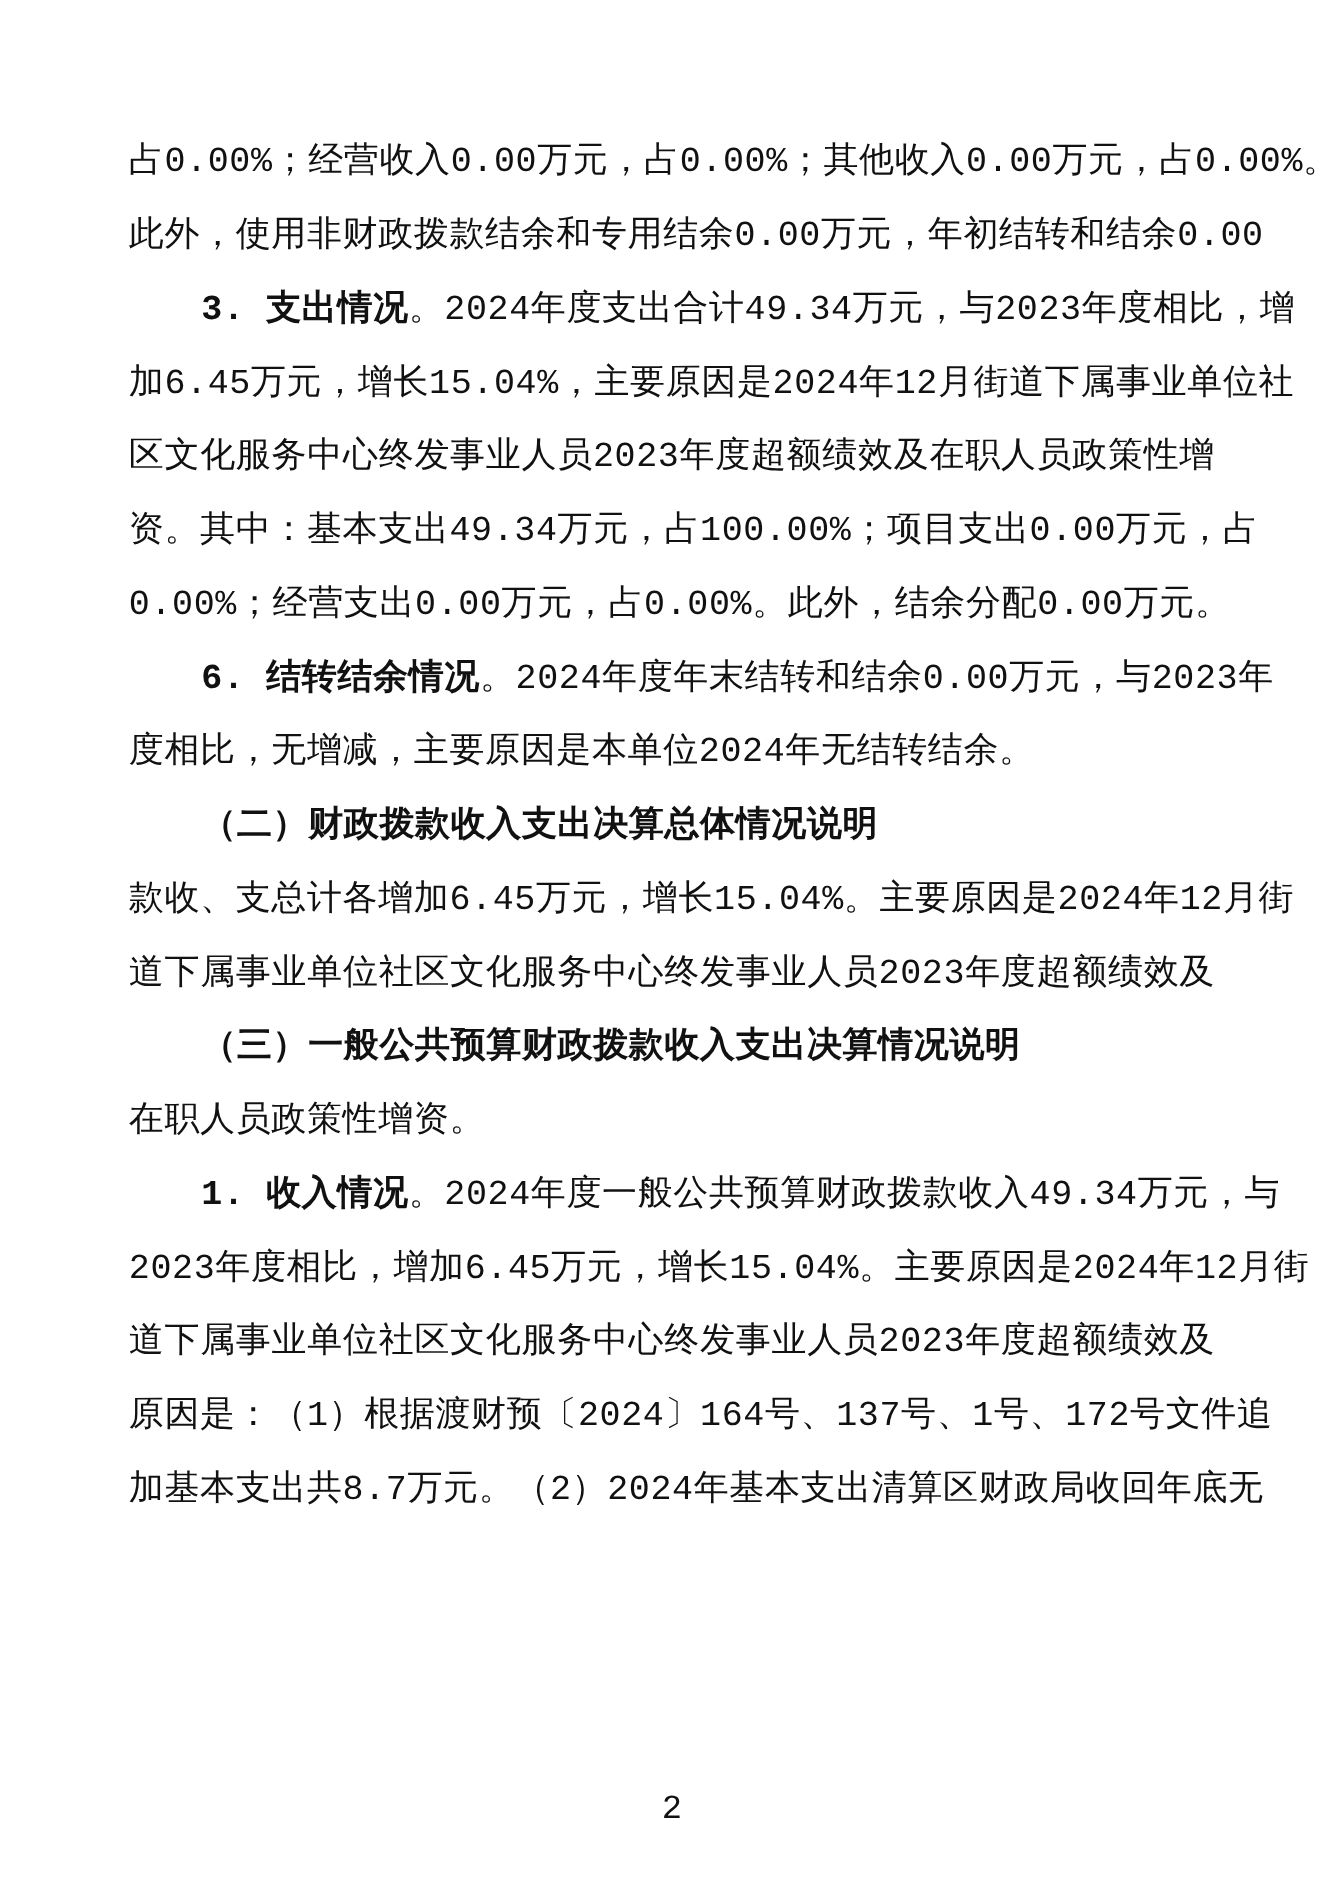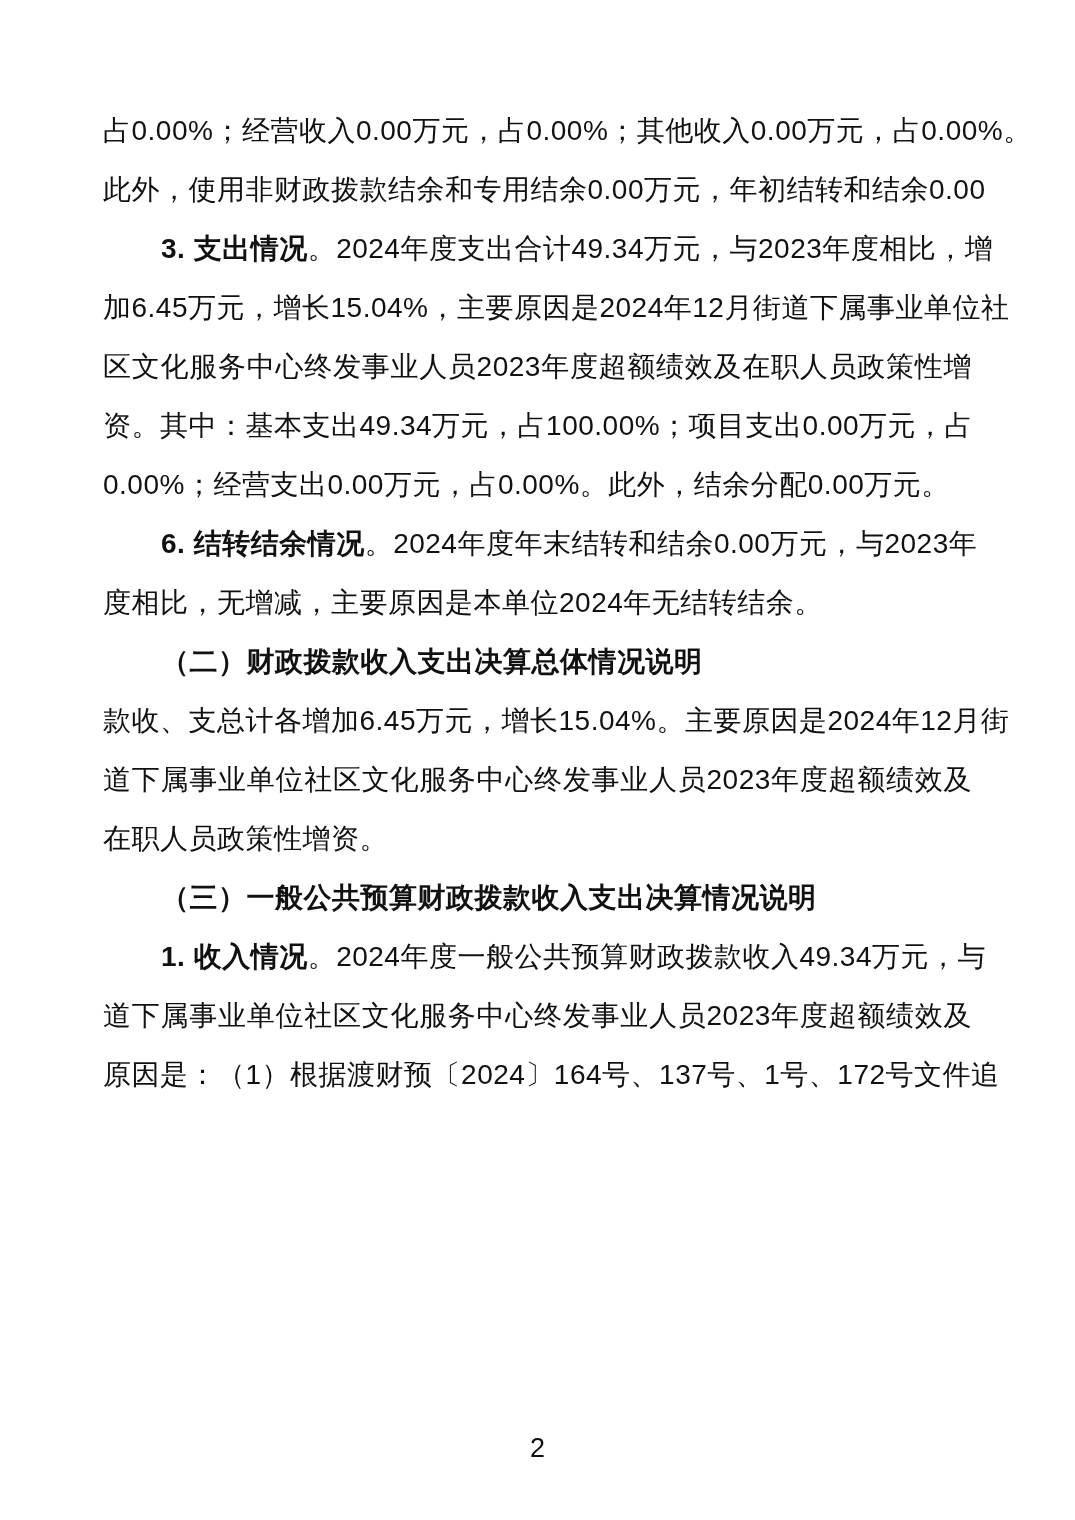--- a/index.html
+++ b/index.html
@@ -6,21 +6,21 @@
     margin: 0;
     padding: 0;
     background: #ffffff;
   }
   .page {
     position: relative;
     width: 1075px;
     height: 1520px;
     background: #ffffff;
     overflow: hidden;
-    font-family: Liberation Sans, sans-serif;
+    font-family: Liberation Mono, monospace;
     color: #111111;
   }
   .doc-body {
     position: absolute;
     left: 103px;
     top: 101px;
     width: 869px;
   }
   .line {
     font-size: 28px;
@@ -62,20 +62,22 @@
       <div class="line indent"><span class="run bold">3. 支出情况</span><span class="run">。2024年度支出合计49.34万元，与2023年度相比，增</span></div>
       <div class="line"><span class="run">加6.45万元，增长15.04%，主要原因是2024年12月街道下属事业单位社</span></div>
       <div class="line"><span class="run">区文化服务中心终发事业人员2023年度超额绩效及在职人员政策性增</span></div>
       <div class="line"><span class="run">资。其中：基本支出49.34万元，占100.00%；项目支出0.00万元，占</span></div>
       <div class="line last"><span class="run">0.00%；经营支出0.00万元，占0.00%。此外，结余分配0.00万元。</span></div>
       <div class="line indent"><span class="run bold">6. 结转结余情况</span><span class="run">。2024年度年末结转和结余0.00万元，与2023年</span></div>
       <div class="line last"><span class="run">度相比，无增减，主要原因是本单位2024年无结转结余。</span></div>
       <div class="line indent last"><span class="run bold">（二）财政拨款收入支出决算总体情况说明</span></div>
       <div class="line"><span class="run">款收、支总计各增加6.45万元，增长15.04%。主要原因是2024年12月街</span></div>
       <div class="line"><span class="run">道下属事业单位社区文化服务中心终发事业人员2023年度超额绩效及</span></div>
+      <div class="line indent last"><span class="run bold">（三）一般公共预算财政拨款收入支出决算情况说明</span></div>
       <div class="line last"><span class="run">在职人员政策性增资。</span></div>
-      <div class="line indent last"><span class="run bold">（三）一般公共预算财政拨款收入支出决算情况说明</span></div>
       <div class="line indent"><span class="run bold">1. 收入情况</span><span class="run">。2024年度一般公共预算财政拨款收入49.34万元，与</span></div>
+      <div class="line"><span class="run">2023年度相比，增加6.45万元，增长15.04%。主要原因是2024年12月街</span></div>
       <div class="line"><span class="run">道下属事业单位社区文化服务中心终发事业人员2023年度超额绩效及</span></div>
       <div class="line"><span class="run">原因是：（1）根据渡财预〔2024〕164号、137号、1号、172号文件追</span></div>
+      <div class="line"><span class="run">加基本支出共8.7万元。（2）2024年基本支出清算区财政局收回年底无</span></div>
     </div>
   <div class="page-footer">2</div>
 </div>
 
 </body></html>

